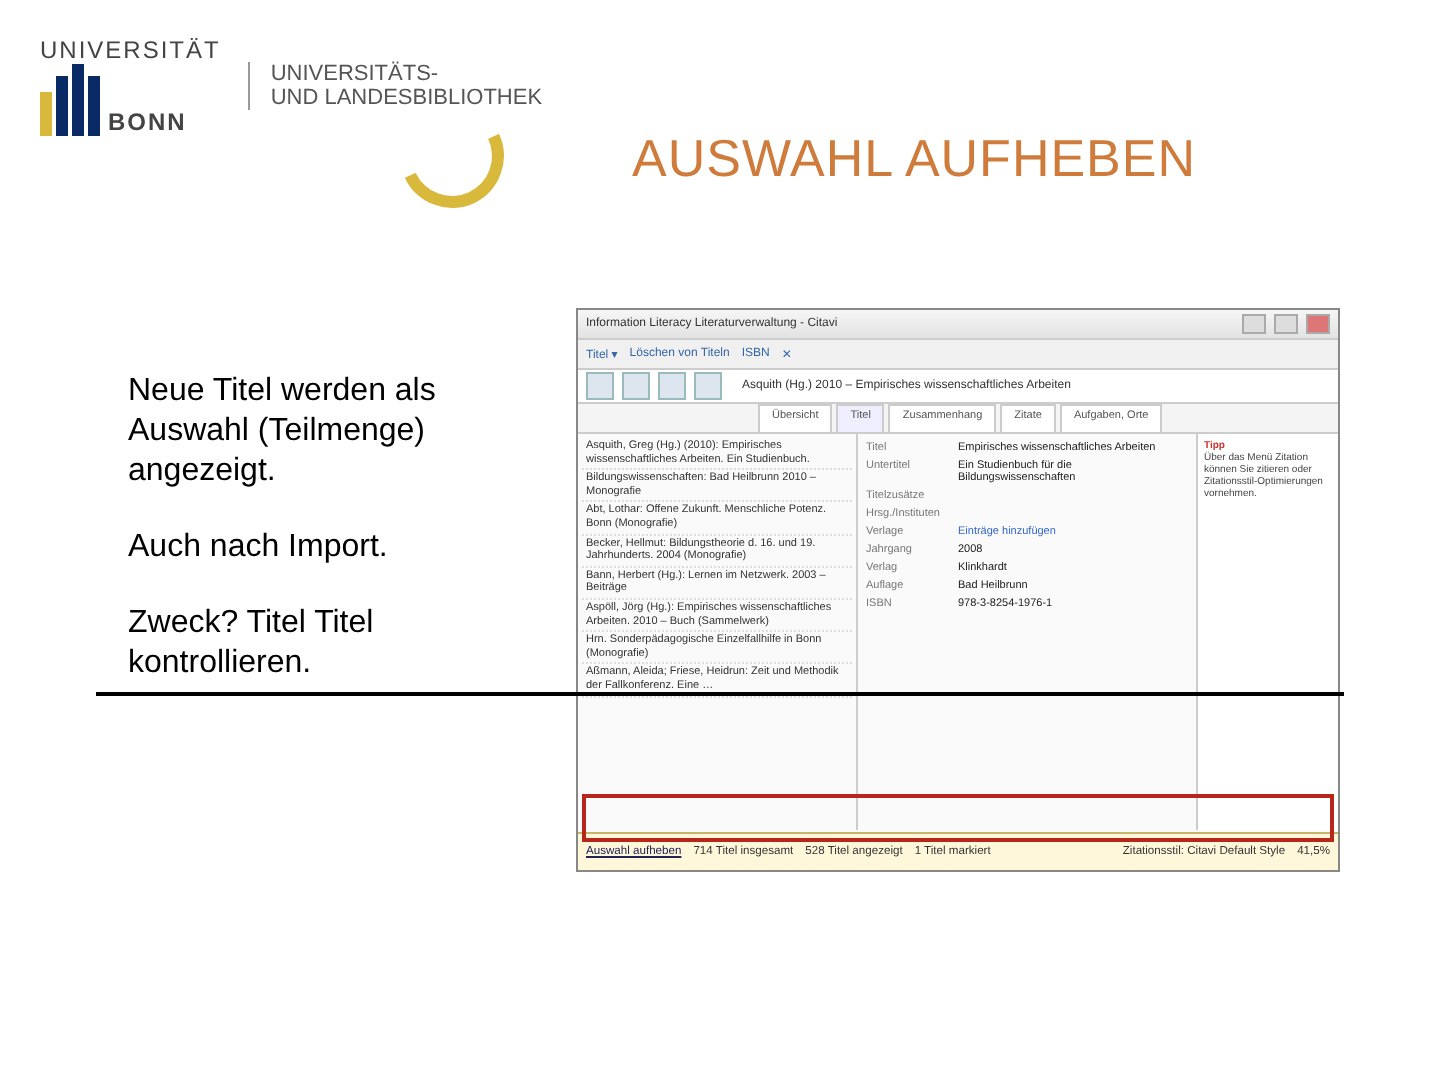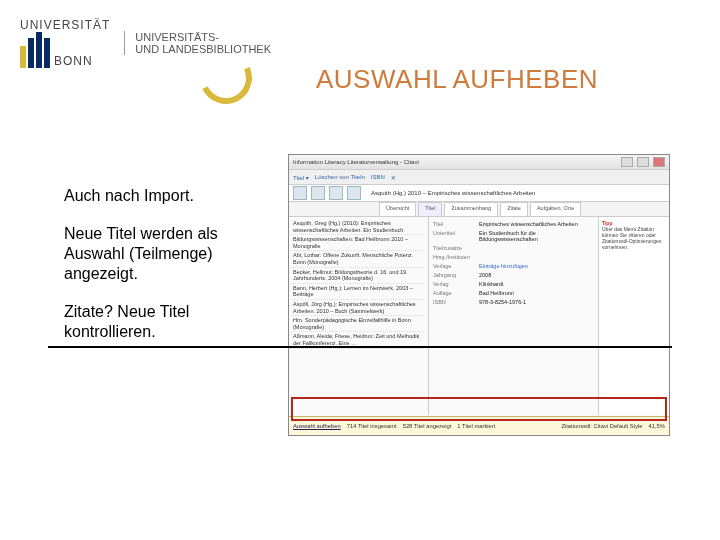--- a/index.html
+++ b/index.html
@@ -57,37 +57,37 @@
     <div class="logo-bonn">
       <div>
         <div class="word">UNIVERSITÄT</div>
         <div style="display:flex;align-items:flex-end;gap:4px">
           <span class="bars">
               <span></span>
               <span></span>
               <span></span>
               <span></span>
             </span>
-          <span class="word" style="font-weight:normal">BONN</span>
+          <span class="word" style="font-weight:bold">BONN</span>
         </div>
       </div>
     </div>
     <div class="swoosh"></div>
     <div class="logo-ulb">
       <div>UNIVERSITÄTS-</div>
       <div>UND LANDESBIBLIOTHEK</div>
     </div>
   </div>
 
   <div class="title">AUSWAHL AUFHEBEN</div>
 
   <div class="body">
+    <p>Neue Titel werden als Auswahl (Teilmenge) angezeigt.</p>
     <p>Auch nach Import.</p>
-    <p>Neue Titel werden als Auswahl (Teilmenge) angezeigt.</p>
-    <p>Zitate? Neue Titel kontrollieren.</p>
+    <p>Zweck? Titel Titel kontrollieren.</p>
   </div>
 
   <div class="shot">
     <div class="winbar">
       <span class="t">Information Literacy Literaturverwaltung - Citavi</span>
       <span class="winbtn"></span>
       <span class="winbtn"></span>
       <span class="winbtn cl"></span>
     </div>
     <div class="tool">

